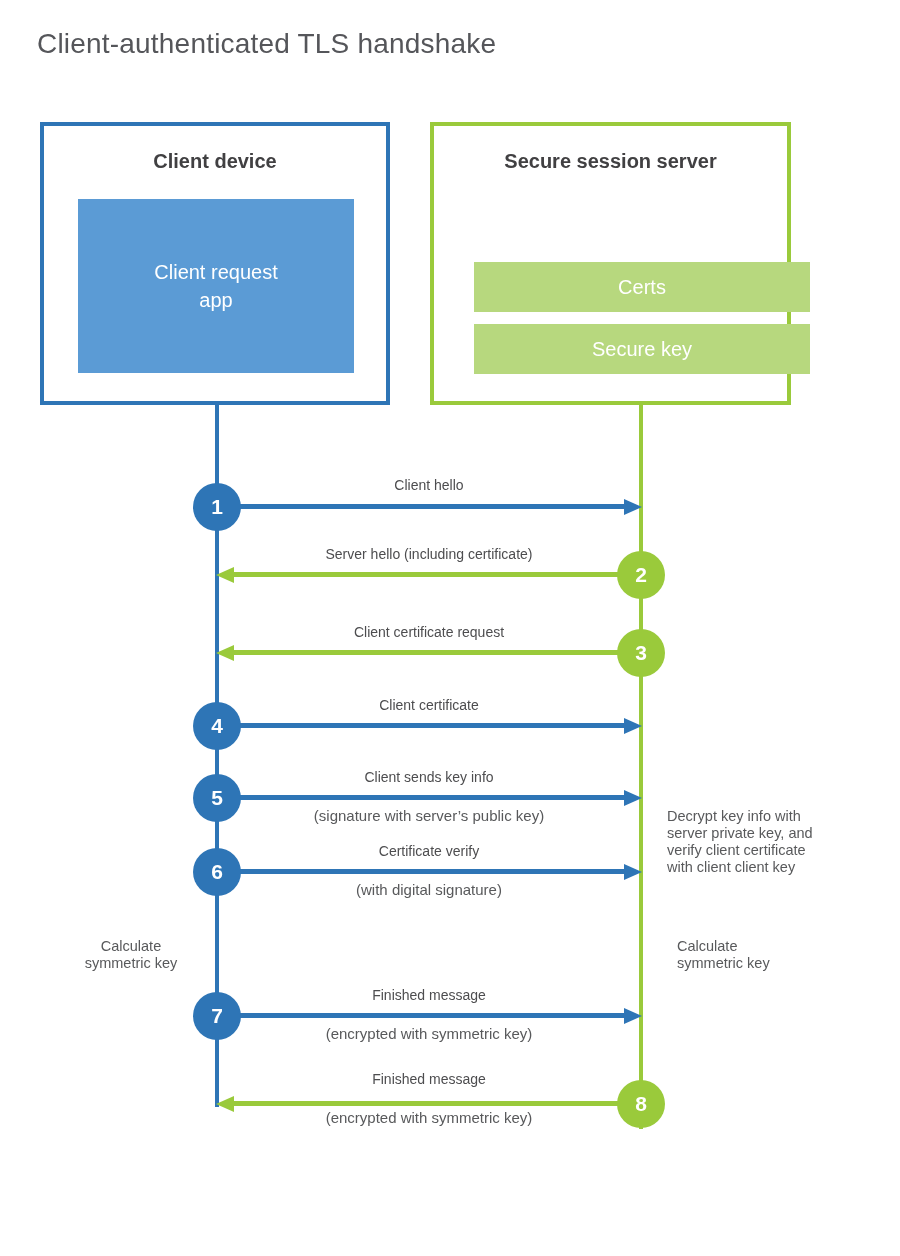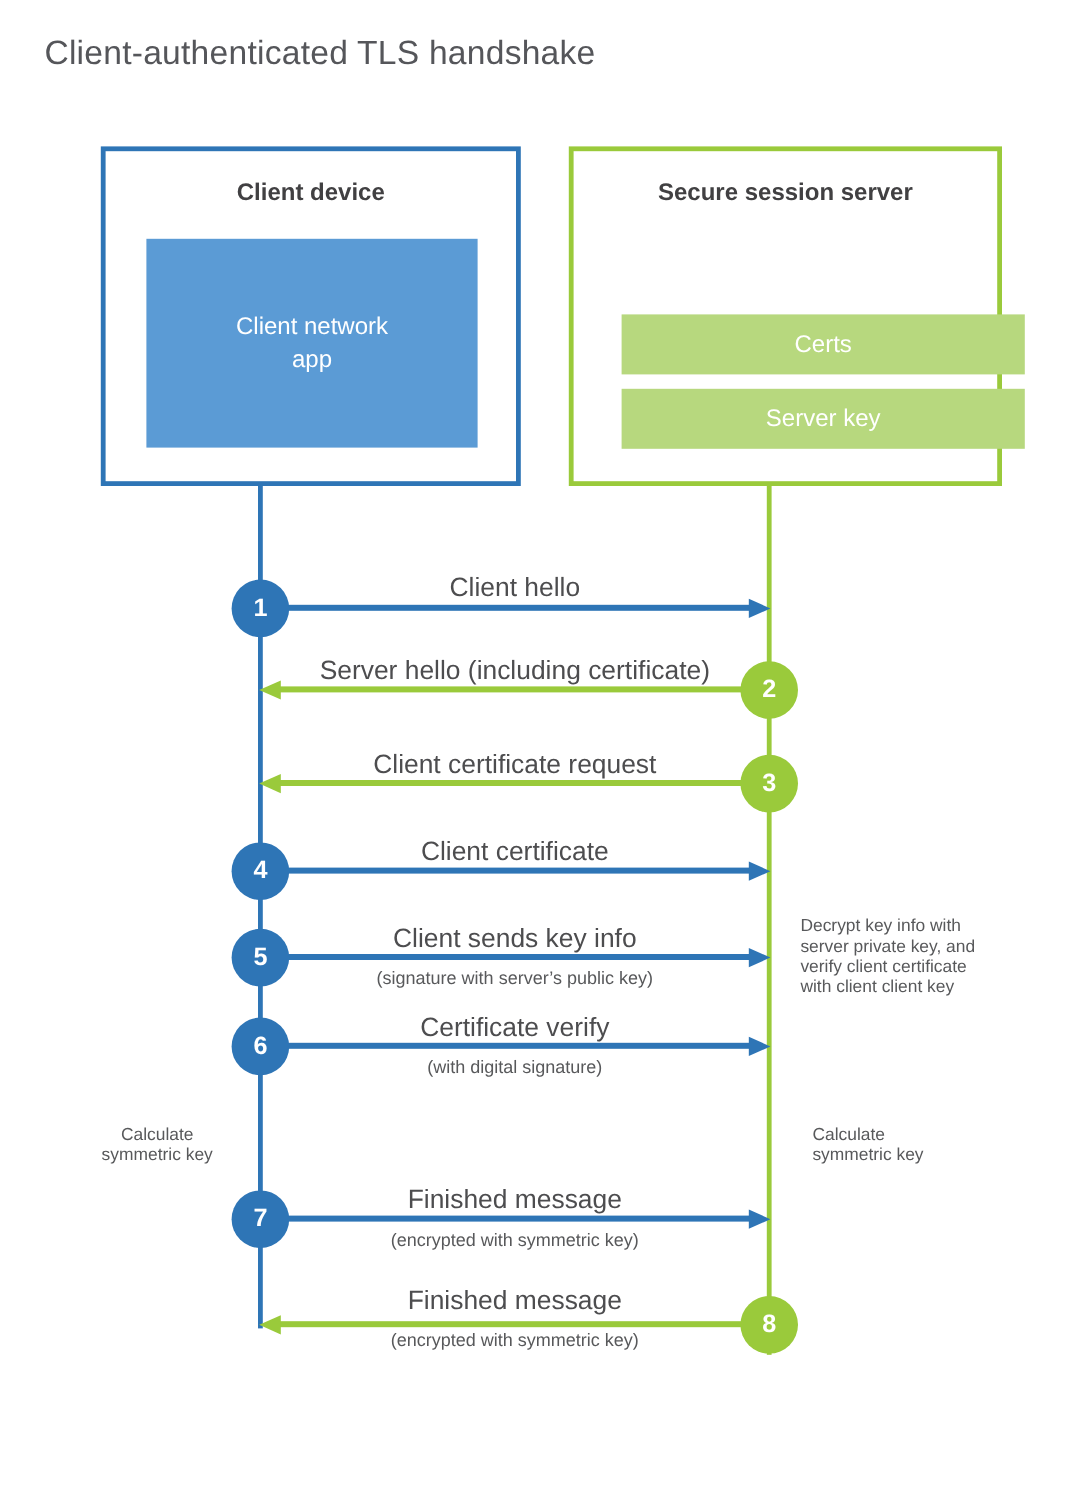--- a/index.html
+++ b/index.html
@@ -3,21 +3,21 @@
 <meta charset="utf-8">
 <style>
   html,body{margin:0;padding:0;background:#ffffff;}
   body{font-family:"Liberation Sans","DejaVu Sans",sans-serif;}
   .canvas{position:relative;width:900px;height:1256px;background:#fff;overflow:hidden;}
 
   .title{position:absolute;left:37px;top:28px;margin:0;font-size:28px;font-weight:400;
          color:#55565a;letter-spacing:.2px;}
 
   
-  .actor-box{position:absolute;top:122px;height:283px;background:#fff;box-sizing:border-box;margin-left:44px;}
+  .actor-box{position:absolute;top:122px;height:283px;background:#fff;box-sizing:border-box;}
   .actor-box.client{left:40px;width:350px;border:4px solid var(--blue);}
   .actor-box.server{left:430px;width:361px;border:4px solid var(--green);}
   .actor-title{position:absolute;left:0;right:0;top:24px;text-align:center;
                font-size:20px;font-weight:700;color:#414042;}
 
   .app-rect{position:absolute;left:34px;top:73px;width:276px;height:174px;background:var(--blue-fill);
             display:flex;flex-direction:column;align-items:center;justify-content:center;
             color:#fff;font-size:20px;line-height:28px;}
 
   .server-bar{position:absolute;left:40px;width:336px;height:50px;background:var(--green-fill);
@@ -46,52 +46,52 @@
   .step-circle{position:absolute;width:48px;height:48px;border-radius:50%;
                display:flex;align-items:center;justify-content:center;
                color:#fff;font-size:21px;font-weight:700;z-index:3;}
   .step-circle.blue{left:193px;background:var(--blue);}
   .step-circle.green{left:617px;background:var(--green);}
   .c1{top:483px}.c2{top:551px}.c3{top:629px}.c4{top:702px}
   .c5{top:774px}.c6{top:848px}.c7{top:992px}.c8{top:1080px}
 
   
   .msg-label{position:absolute;left:217px;width:424px;text-align:center;
-             font-size:22px;color:#4d4d4f;}
+             font-size:14px;color:#4d4d4f;}
   .msg-sub{position:absolute;left:217px;width:424px;text-align:center;
            font-size:15px;color:#58595b;}
   .l1{top:477px}.l2{top:546px}.l3{top:624px}.l4{top:697px}
   .l5{top:769px}.l6{top:843px}.l7{top:987px}.l8{top:1071px}
   .sub5{top:807px}.sub6{top:881px}.sub7{top:1025px}.sub8{top:1109px}
 
   
   .note{position:absolute;font-size:14.5px;line-height:17px;color:#58595b;}
-  .note.decrypt{left:667px;top:764px;width:170px;text-align:left;}
+  .note.decrypt{left:667px;top:808px;width:170px;text-align:left;}
   .note.calc-left{left:74px;top:938px;width:114px;text-align:center;}
   .note.calc-right{left:677px;top:938px;width:120px;text-align:left;}
 </style>
 </head>
 <body>
 
 <div class="canvas">
 
   <h1 class="title">Client-authenticated TLS handshake</h1>
 
   <div class="actor-box client">
     <div class="actor-title">Client device</div>
     <div class="app-rect">
-      <div>Client network</div>
+      <div>Client request</div>
       <div>app</div>
     </div>
   </div>
 
   <div class="actor-box server">
     <div class="actor-title">Secure session server</div>
     <div class="server-bar b1">Certs</div>
-    <div class="server-bar b2">Server key</div>
+    <div class="server-bar b2">Secure key</div>
   </div>
 
   <div class="lifeline client"></div>
   <div class="lifeline server"></div>
 
   <div class="msg blue right m1">
       <div class="shaft"></div>
       <div class="head"></div>
     </div>
   <div class="msg green left m2">

